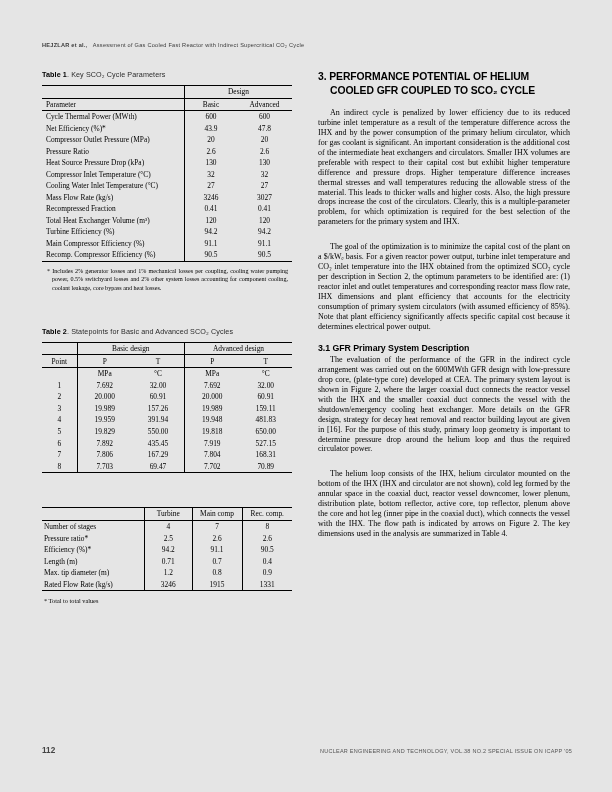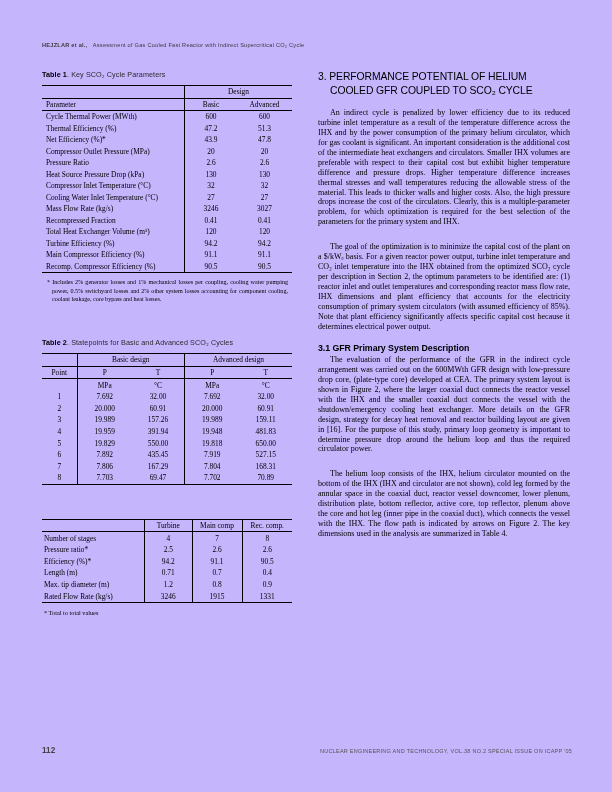--- a/index.html
+++ b/index.html
@@ -4,21 +4,21 @@
 <style>
   html, body {
     margin: 0;
     padding: 0;
     background: #ffffff;
   }
   .page {
     position: relative;
     width: 612px;
     height: 792px;
-    background: #c4b5fd;
+    background: #e5e5e5;
     font-family: "Liberation Serif", serif;
     color: #000000;
     overflow: hidden;
     box-sizing: border-box;
   }
 
   
   .runhead {
     position: absolute;
     left: 42px;
@@ -99,21 +99,21 @@
     margin-top: 6px;
     padding-left: 2px;
   }
 
   .spacer-tbl { height: 34px; }
 
   
   h2.sec {
     font-family: "Liberation Sans", sans-serif;
     font-size: 10.4px;
-    font-weight: 400;
+    font-weight: 700;
     line-height: 1.34;
     margin: 0 0 10px 0;
     letter-spacing: -0.1px;
   }
   h2.sec .l2 { display: block; padding-left: 12px; }
   h3.sub {
     font-family: "Liberation Sans", sans-serif;
     font-size: 8.8px;
     font-weight: 700;
     margin: 11px 0 2px 0;
@@ -180,25 +180,20 @@
         <tr class="rule-bot">
           <td class="param lft">Parameter</td>
           <td class="hd vsep" style="width:21%;margin-left:25px;">Basic</td>
           <td class="hd" style="width:22%;">Advanced</td>
         </tr>
 
         <tr class="body">
           <td class="param">Cycle Thermal Power (MWth)</td>
           <td class="ctr vsep">600</td>
           <td class="ctr">600</td>
-        </tr>
-        <tr class="body">
-          <td class="param">Thermal Efficiency (%)</td>
-          <td class="ctr vsep">47.2</td>
-          <td class="ctr">51.3</td>
         </tr>
         <tr class="body">
           <td class="param">Net Efficiency (%)*</td>
           <td class="ctr vsep">43.9</td>
           <td class="ctr">47.8</td>
         </tr>
         <tr class="body">
           <td class="param">Compressor Outlet Pressure (MPa)</td>
           <td class="ctr vsep">20</td>
           <td class="ctr">20</td>

